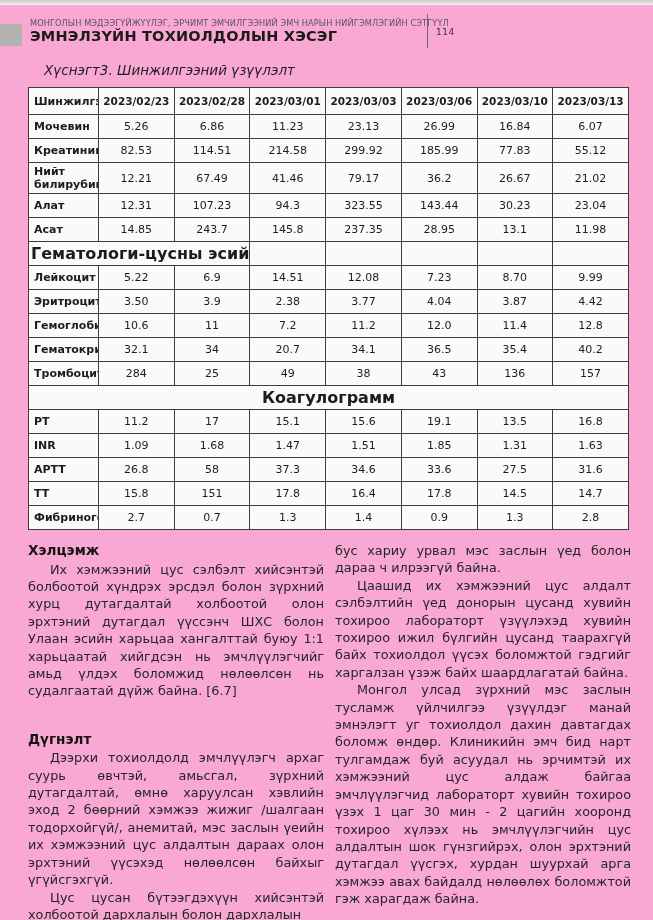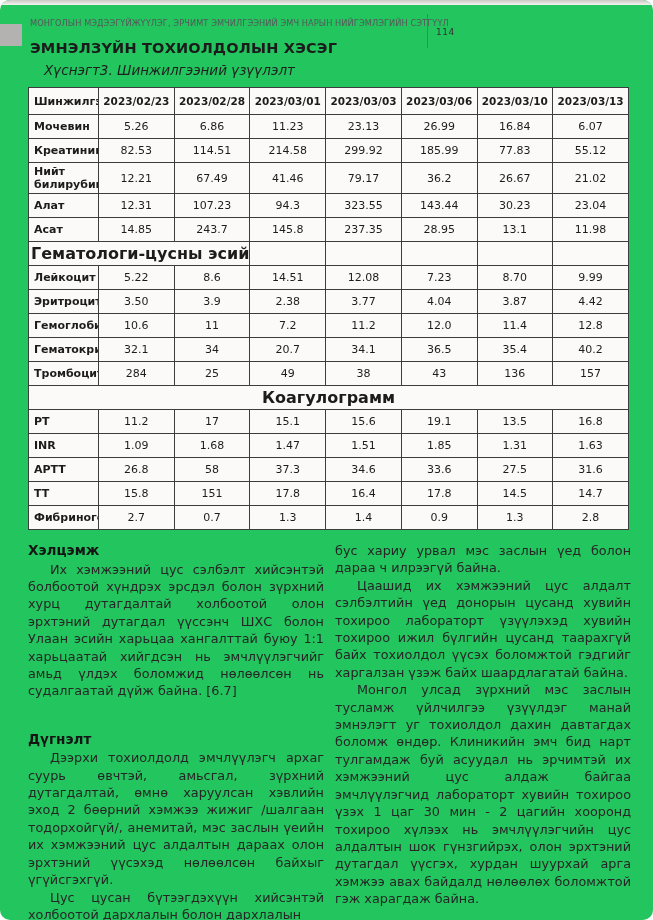--- a/index.html
+++ b/index.html
@@ -1,39 +1,38 @@
 <!DOCTYPE html>
 <html><head>
 <meta charset="utf-8">
 <style>
   html, body { margin: 0; padding: 0; }
   .page {
     position: relative;
     width: 653px;
     height: 920px;
-    background: #22c55e;
+    background: #f9a8d4;
     font-family: "DejaVu Sans", "Liberation Sans", sans-serif;
     color: #222;
     overflow: hidden;
-    border-radius: 10px;
   }
   .scan-edge-top {
     position: absolute; top: 0; left: 0; right: 0; height: 5px;
     background: linear-gradient(#c9c8c5, #f4f3f0);
   }
   .gray-tab {
     position: absolute; left: 0; top: 24px; width: 22px; height: 22px;
     background: #b3b2b0;
   }
   .header-text { position: absolute; left: 30px; top: 18px; width: 390px; }
   .journal-line {
     font-size: 8.2px; color: #57575a; letter-spacing: 0.1px; white-space: nowrap;
   }
   .section-line {
-    font-size: 14.5px; font-weight: bold; color: #1b1b1b; margin-top: 12px;
+    font-size: 14.5px; font-weight: bold; color: #1b1b1b; margin-top: 0;
     letter-spacing: 0.2px; white-space: nowrap;
   }
   .header-divider {
     position: absolute; left: 427px; top: 14px; width: 1px; height: 34px;
     background: #6d6d6d;
   }
   .page-number {
     position: absolute; left: 436px; top: 27px; font-size: 9px; color: #333;
     letter-spacing: 0.5px;
   }
@@ -179,21 +178,21 @@
           <td class="section-label" colspan="3">Гематологи-цусны эсийн тоо</td>
           <td class="empty"></td>
           <td class="empty"></td>
           <td class="empty"></td>
           <td class="empty"></td>
           <td class="empty"></td>
         </tr>
         <tr>
           <td class="rowlabel">Лейкоцит</td>
           <td class="num">5.22</td>
-          <td class="num">8.6</td>
+          <td class="num">6.9</td>
           <td class="num">14.51</td>
           <td class="num">12.08</td>
           <td class="num">7.23</td>
           <td class="num">8.70</td>
           <td class="num">9.99</td>
         </tr>
         <tr>
           <td class="rowlabel">Эритроцит</td>
           <td class="num">3.50</td>
           <td class="num">3.9</td>

